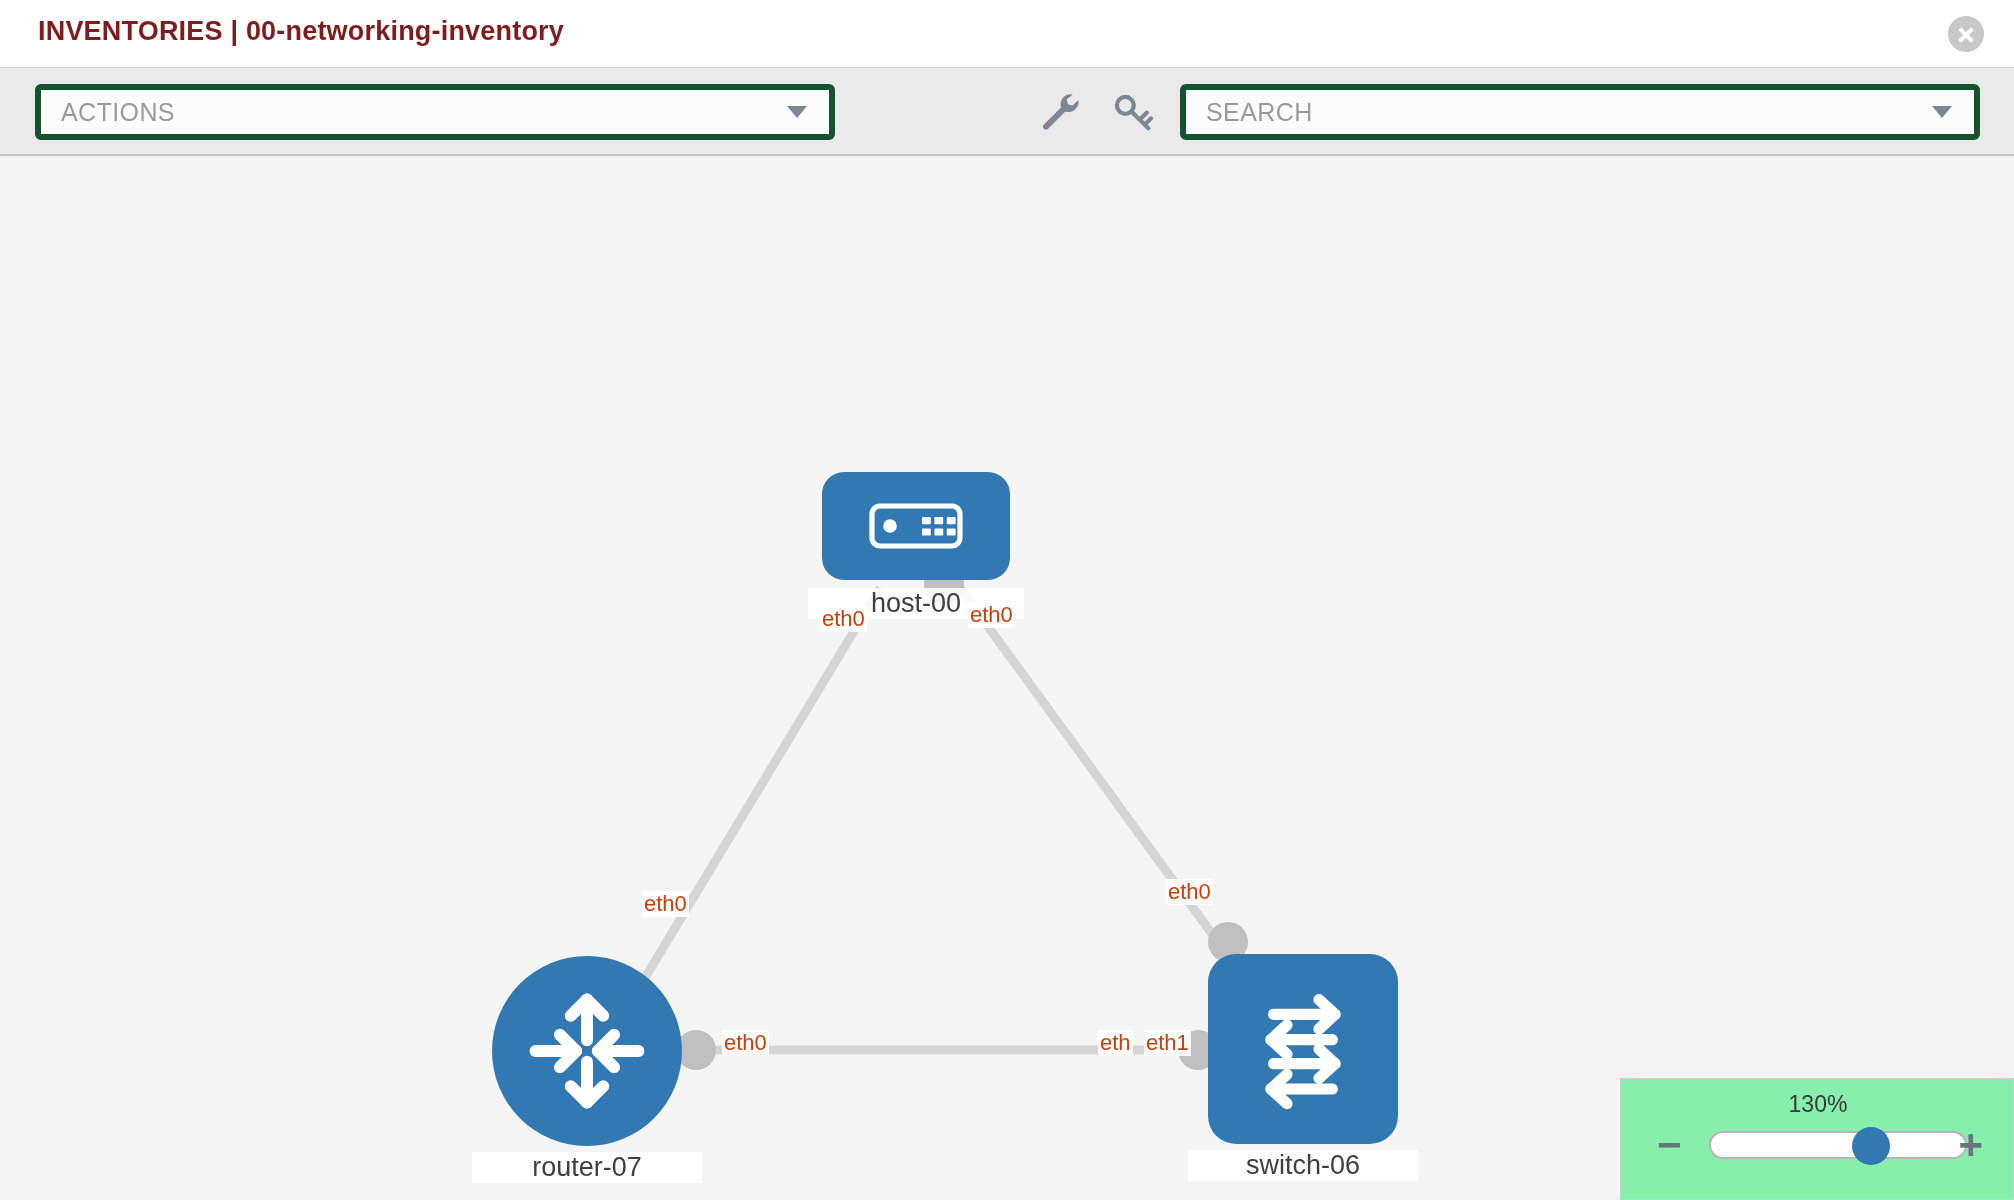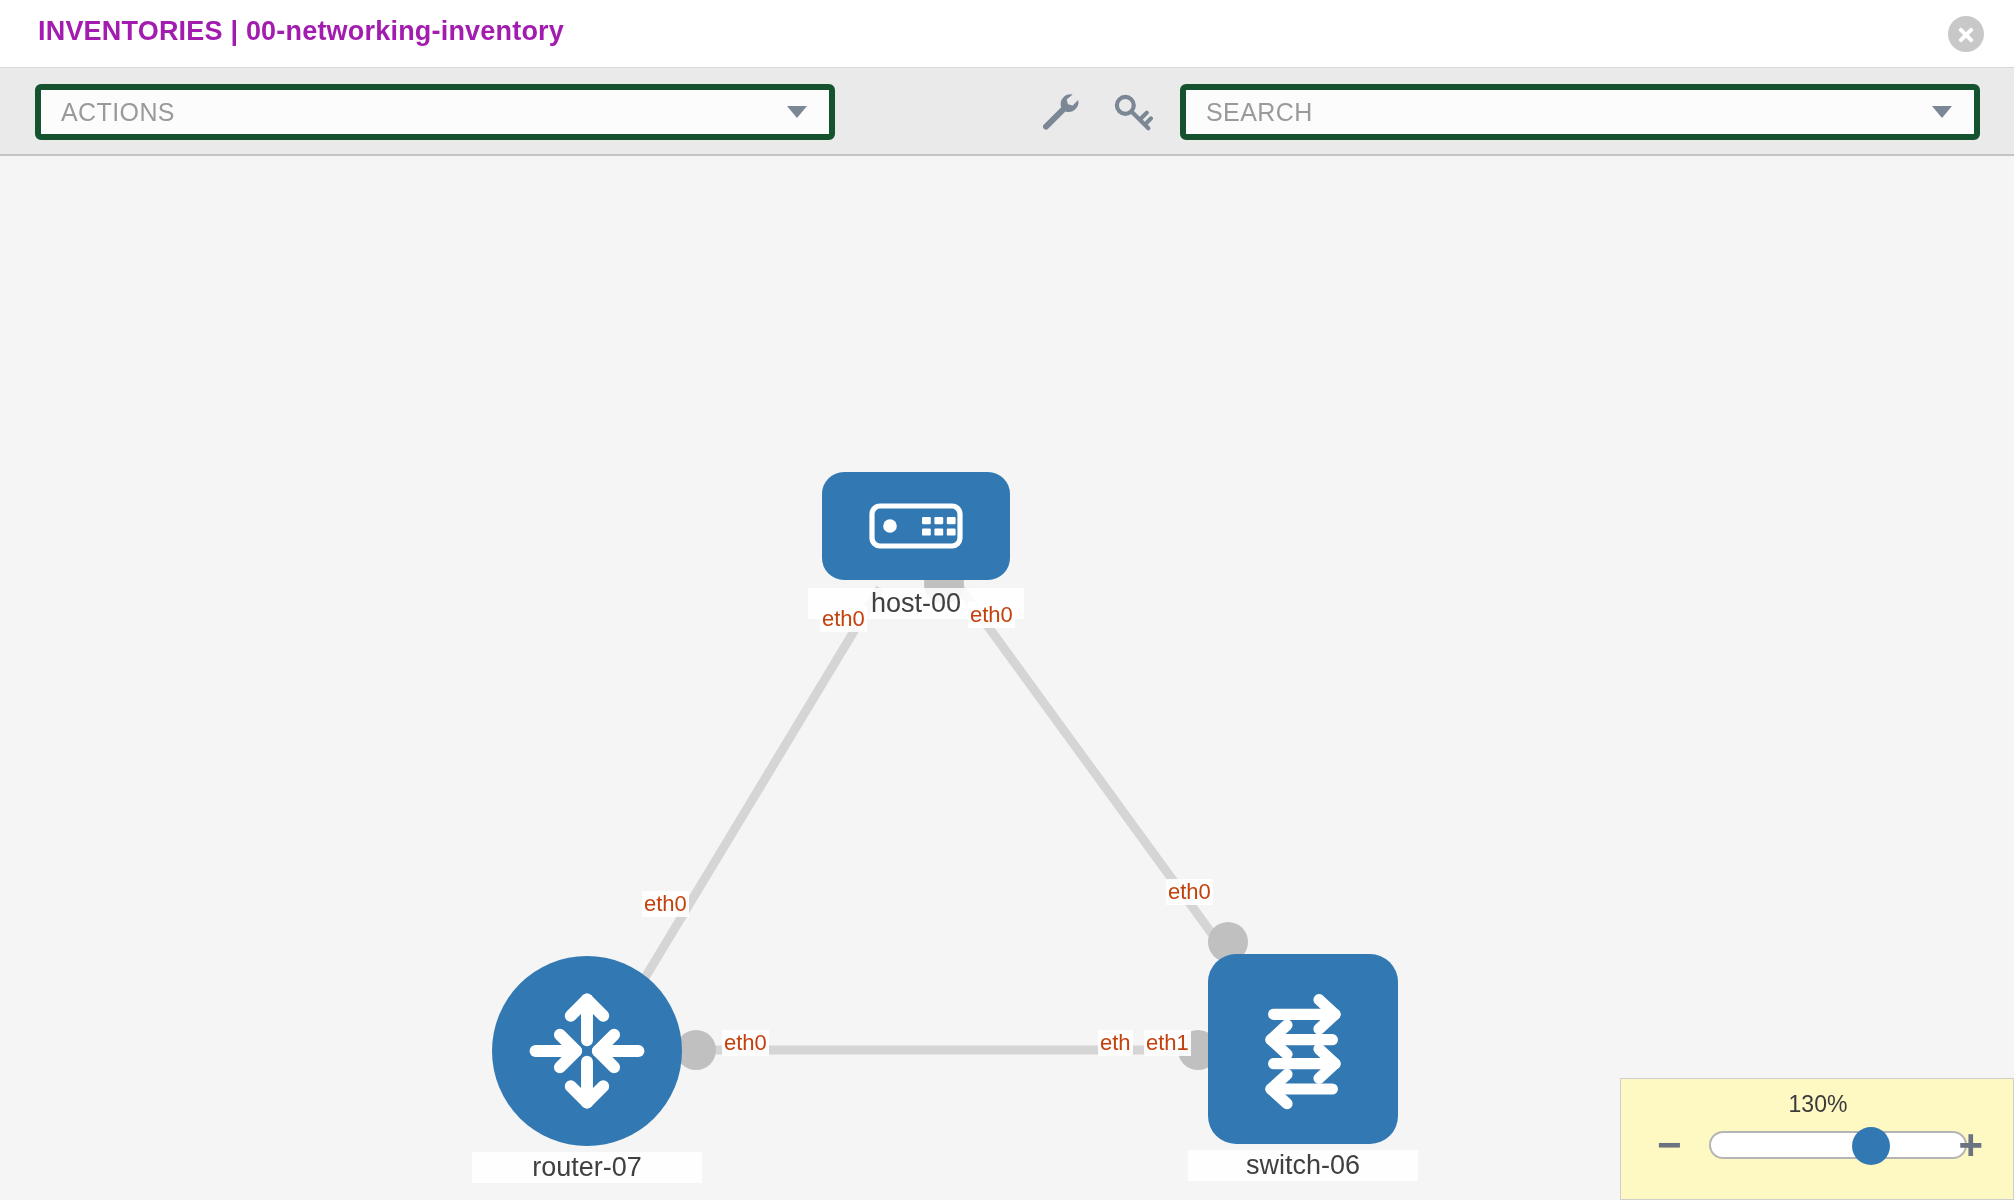--- a/index.html
+++ b/index.html
@@ -13,21 +13,21 @@
   
   .header {
     position: absolute; top: 0; left: 0;
     width: 2014px; height: 68px;
     background: #ffffff;
     border-bottom: 1px solid #d7d7d7;
   }
   .page-title {
     position: absolute; left: 38px; top: 16px;
     font-size: 27px; font-weight: bold;
-    color: #a21caf; letter-spacing: .2px;
+    color: #7f1d1d; letter-spacing: .2px;
     white-space: nowrap;
   }
   .close-btn {
     position: absolute; right: 30px; top: 16px;
     width: 36px; height: 36px; border-radius: 50%;
     background: #c8c8c8;
     cursor: pointer;
   }
   .close-btn::before, .close-btn::after {
     content: ""; position: absolute;
@@ -134,21 +134,21 @@
   .endpoint {
     position: absolute;
     width: 40px; height: 40px; border-radius: 50%;
     background: #c0c0c0;
   }
 
   
   .zoom-panel {
     position: absolute; right: 0; bottom: 0;
     width: 394px; height: 122px;
-    background: #fef9c3;
+    background: #86efac;
     border: 1px solid #cfcfcf;
   }
   .zoom-value {
     position: absolute; top: 12px; left: 0; width: 394px;
     text-align: center; font-size: 23px; color: #3a3a3a;
   }
   .zoom-minus, .zoom-plus {
     position: absolute; top: 52px;
     color: #6b7280; font-size: 42px; line-height: 28px;
     font-weight: bold; cursor: pointer;

